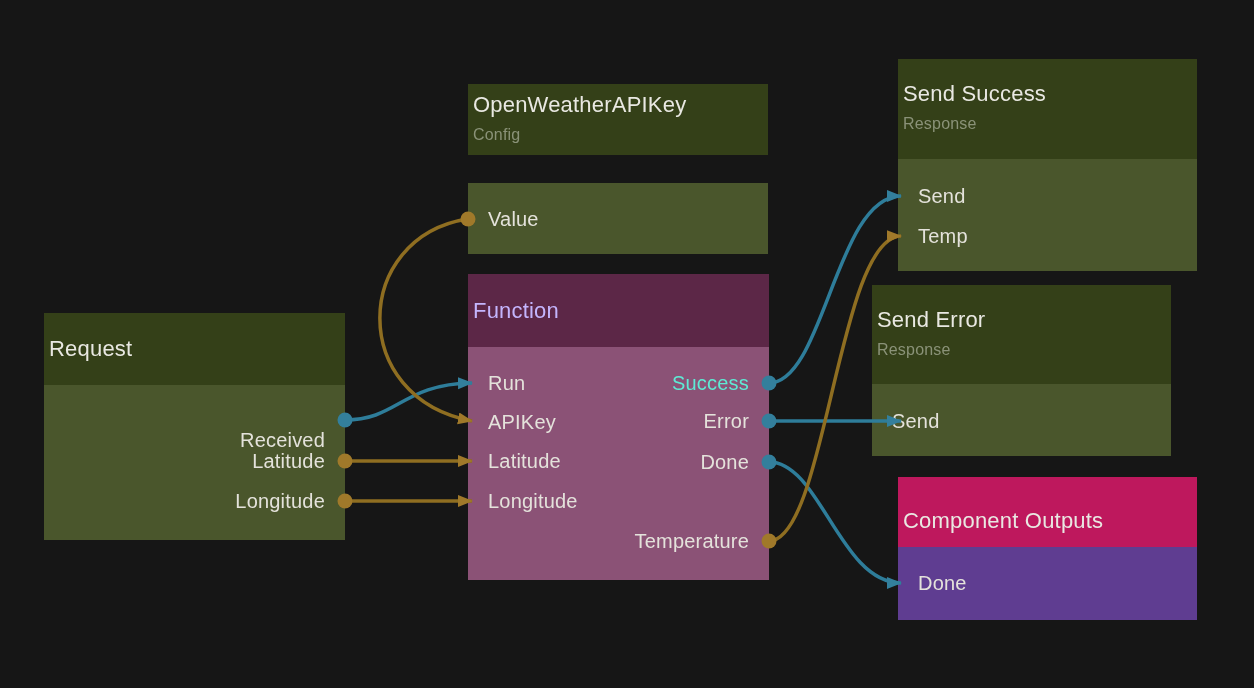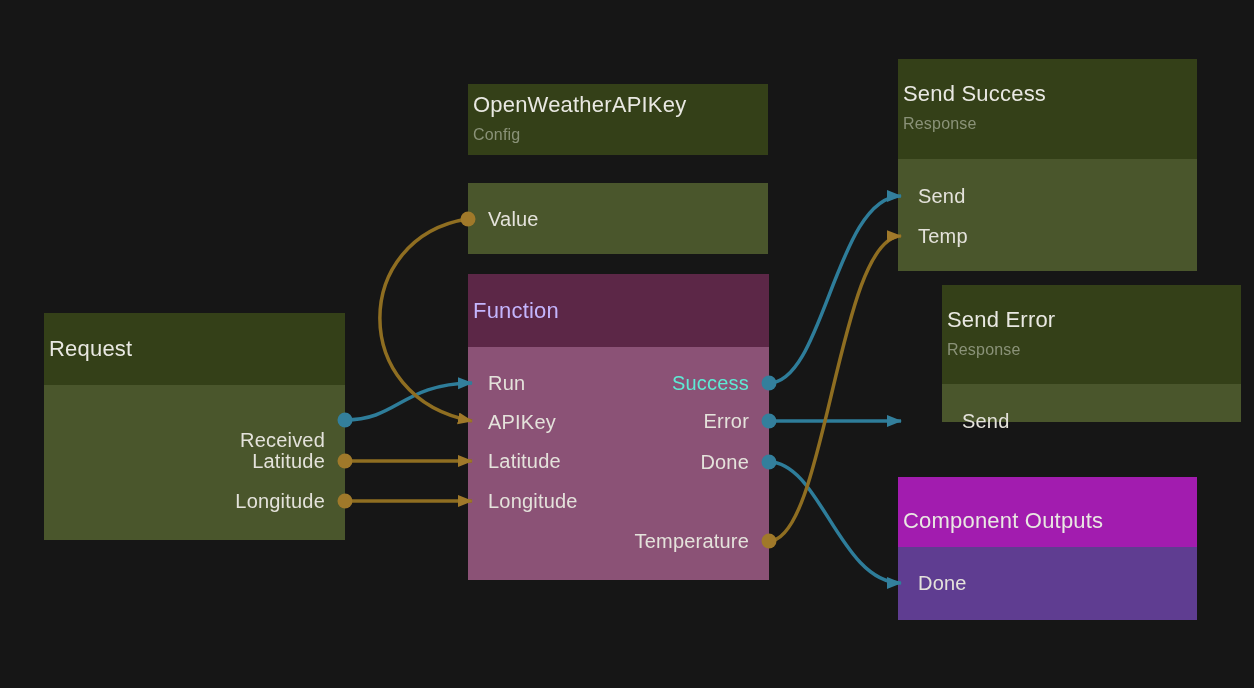--- a/index.html
+++ b/index.html
@@ -71,30 +71,30 @@
       </div>
       <div class="node" style="left: 898px; top: 59px; width: 299px; height: 212px;">
         <div class="node-header" style="height: 100px; background: rgb(52, 64, 24);">
           <div class="node-title" style="color: rgb(233, 232, 226);">Send Success</div>
           <div class="node-subtitle" style="color: rgb(138, 146, 120);">Response</div>
         </div>
         <div class="node-body" style="top: 100px; background: rgb(74, 86, 44);"></div>
         <span class="port left" style="top: 137px; color: rgb(228, 226, 219);">Send</span>
         <span class="port left" style="top: 177px; color: rgb(228, 226, 219);">Temp</span>
       </div>
-      <div class="node" style="left: 942px; top: 285px; width: 299px; height: 137px;">
+      <div class="node" style="left: 872px; top: 285px; width: 299px; height: 171px;">
         <div class="node-header" style="height: 99px; background: rgb(52, 64, 24);">
           <div class="node-title" style="color: rgb(233, 232, 226);">Send Error</div>
           <div class="node-subtitle" style="color: rgb(138, 146, 120);">Response</div>
         </div>
         <div class="node-body" style="top: 99px; background: rgb(74, 86, 44);"></div>
         <span class="port left" style="top: 136px; color: rgb(228, 226, 219);">Send</span>
       </div>
       <div class="node" style="left: 898px; top: 477px; width: 299px; height: 143px;">
-        <div class="node-header" style="height: 88px; background: #a21caf;">
+        <div class="node-header" style="height: 88px; background: #be185d;">
           <div class="node-title" style="color: rgb(233, 232, 226);">Component Outputs</div>
         </div>
         <div class="node-body" style="top: 70px; background: rgb(95, 61, 145);"></div>
         <span class="port left" style="top: 106px; color: rgb(228, 226, 219);">Done</span>
       </div>
     </div>
   <svg id="wires" viewBox="0 0 1254 688" xmlns="http://www.w3.org/2000/svg">
       <defs>
         <marker id="arrow-teal" markerUnits="userSpaceOnUse" markerWidth="16" markerHeight="13" refX="14" refY="6" orient="auto">
           <path d="M0,0 L15,6 L0,12 Z" fill="#337F9C"></path>

